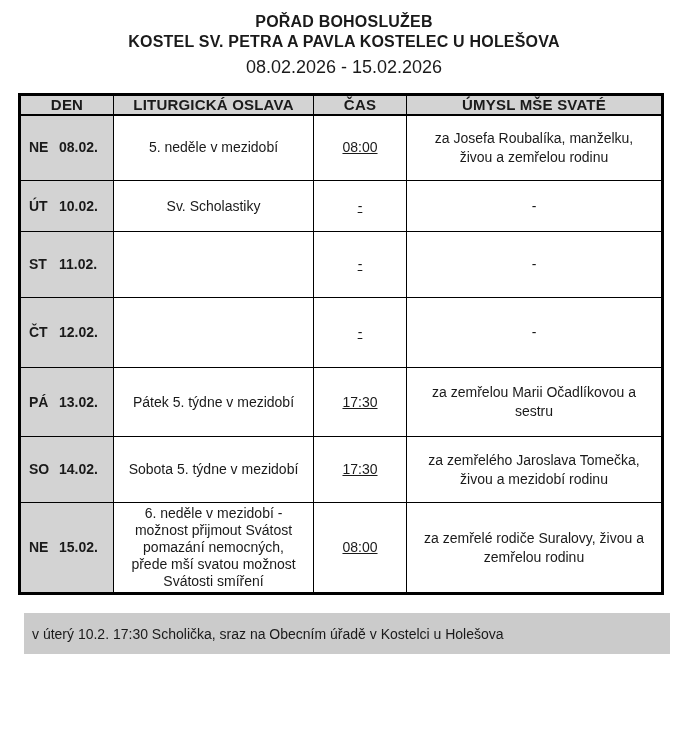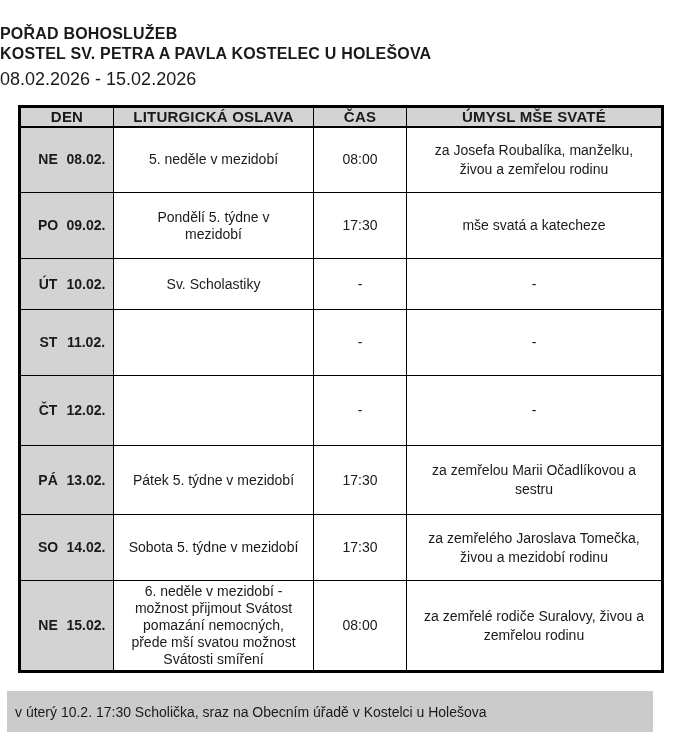--- a/index.html
+++ b/index.html
@@ -8,21 +8,21 @@
     --footer_bg:#cbcbcb;
     --border:#000000;
     --text:#1a1a1a;
   }
   *{box-sizing:border-box;}
   html,body{margin:0;padding:0;}
   body{
     width:688px;height:749px;background:#ffffff;color:var(--text);
     font-family:"Liberation Sans",sans-serif;overflow:hidden;
   }
-  .titles{text-align:left;padding-top:24px;}
+  .titles{text-align:center;padding-top:12px;}
   .title-main{font-weight:bold;font-size:16px;line-height:20px;letter-spacing:.2px;}
   .title-dates{font-size:18px;line-height:18px;margin-top:6px;}
   table.schedule{
     border-collapse:collapse;table-layout:fixed;
     margin:17px 0 8px 18px;width:643px;
     border:3px solid var(--border);
     padding-left:28px;
   }
   col.c-day{width:94px;}
   col.c-cel{width:200px;}
@@ -35,28 +35,28 @@
     font-size:15px;font-weight:bold;height:20px;padding:0 2px;
     letter-spacing:.2px;white-space:nowrap;overflow:hidden;
   }
   td{
     border:1px solid var(--border);
     font-size:14px;text-align:center;vertical-align:middle;
     padding:2px 14.5px;line-height:17px;
   }
   td.day-cell{
     background:var(--day_col_bg);
-    font-weight:bold;padding:0 0 0 8px;text-align:center;white-space:nowrap;
+    font-weight:bold;padding:0 0 0 8px;text-align:left;white-space:nowrap;
   }
   td.day-cell .day-abbr{display:inline-block;min-width:23px;}
   td.day-cell .day-date{display:inline-block;margin-left:7px;}
   td.intention-cell{line-height:19px;padding:2px 14.5px;}
-  td.time-cell{white-space:nowrap;}
+  td.time-cell{white-space:nowrap;text-decoration:underline;}
   .note-bar{
-    margin:18px 0 0 7px;width:646px;height:41px;
+    margin:18px 0 0 24px;width:646px;height:41px;
     background:var(--footer_bg);
     display:flex;align-items:center;
     padding-left:8px;font-size:14px;
   }
 </style>
 </head>
 <body>
 
 <div class="page">
 
@@ -80,26 +80,20 @@
         <th>ČAS</th>
         <th>ÚMYSL MŠE SVATÉ</th>
       </tr>
     </thead>
     <tbody>
       <tr style="height:66px">
         <td class="day-cell"><span class="day-abbr">NE</span><span class="day-date">08.02.</span></td>
         <td class="celebration-cell">5. neděle v mezidobí</td>
         <td class="time-cell">08:00</td>
         <td class="intention-cell">za Josefa Roubalíka, manželku, živou a zemřelou rodinu</td>
-      </tr>
-      <tr style="height:66px">
-        <td class="day-cell"><span class="day-abbr">PO</span><span class="day-date">09.02.</span></td>
-        <td class="celebration-cell">Pondělí 5. týdne v mezidobí</td>
-        <td class="time-cell">17:30</td>
-        <td class="intention-cell">mše svatá a katecheze</td>
       </tr>
       <tr style="height:51px">
         <td class="day-cell"><span class="day-abbr">ÚT</span><span class="day-date">10.02.</span></td>
         <td class="celebration-cell">Sv. Scholastiky</td>
         <td class="time-cell">-</td>
         <td class="intention-cell">-</td>
       </tr>
       <tr style="height:66px">
         <td class="day-cell"><span class="day-abbr">ST</span><span class="day-date">11.02.</span></td>
         <td class="celebration-cell"></td>

